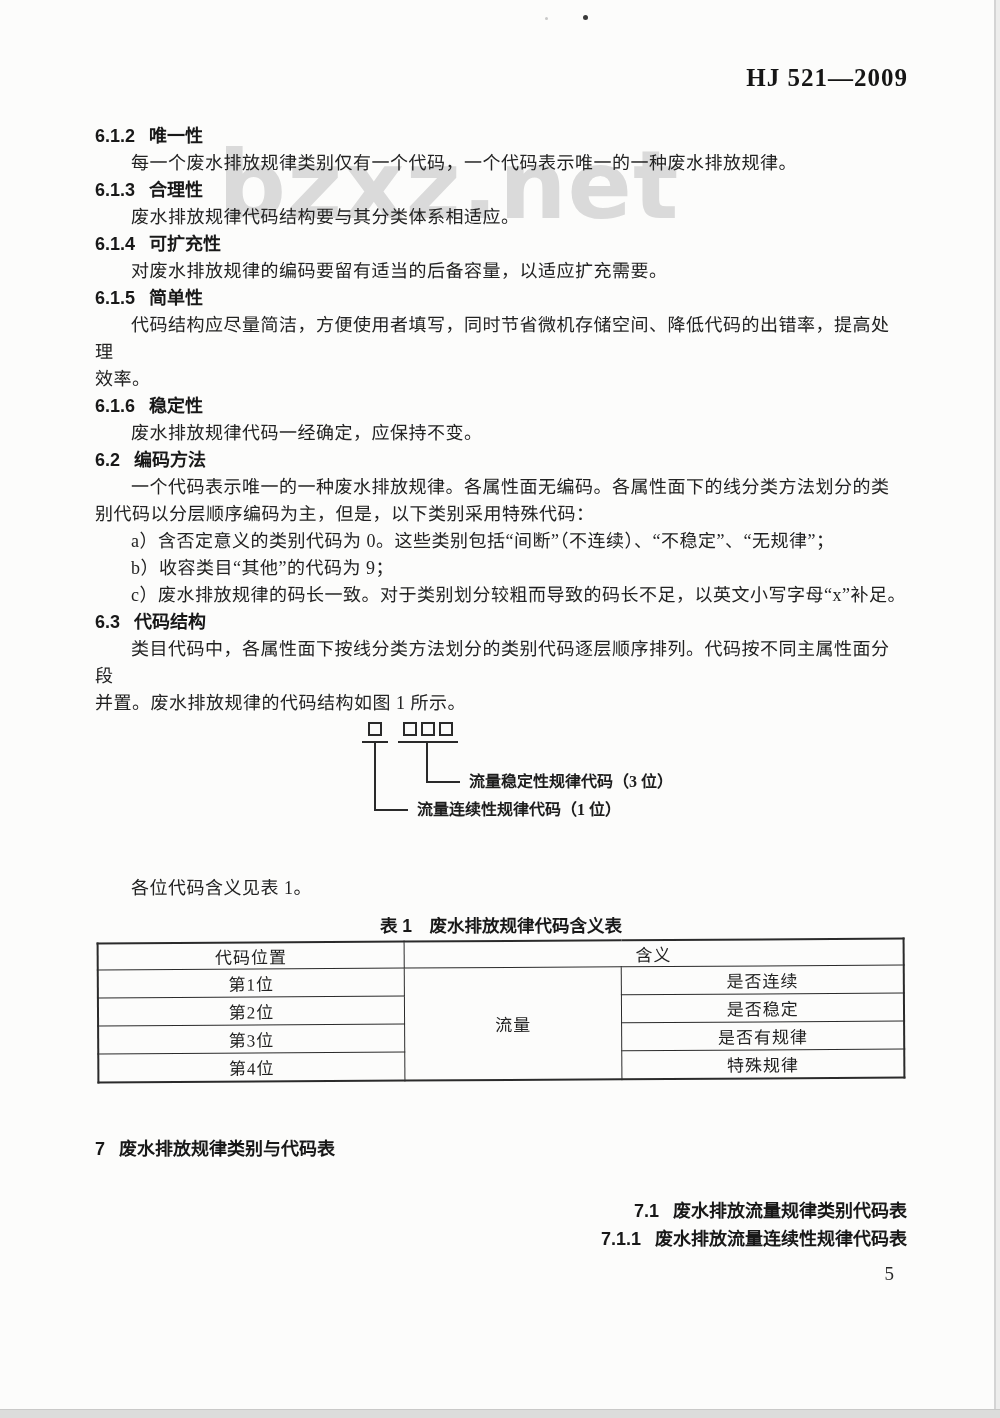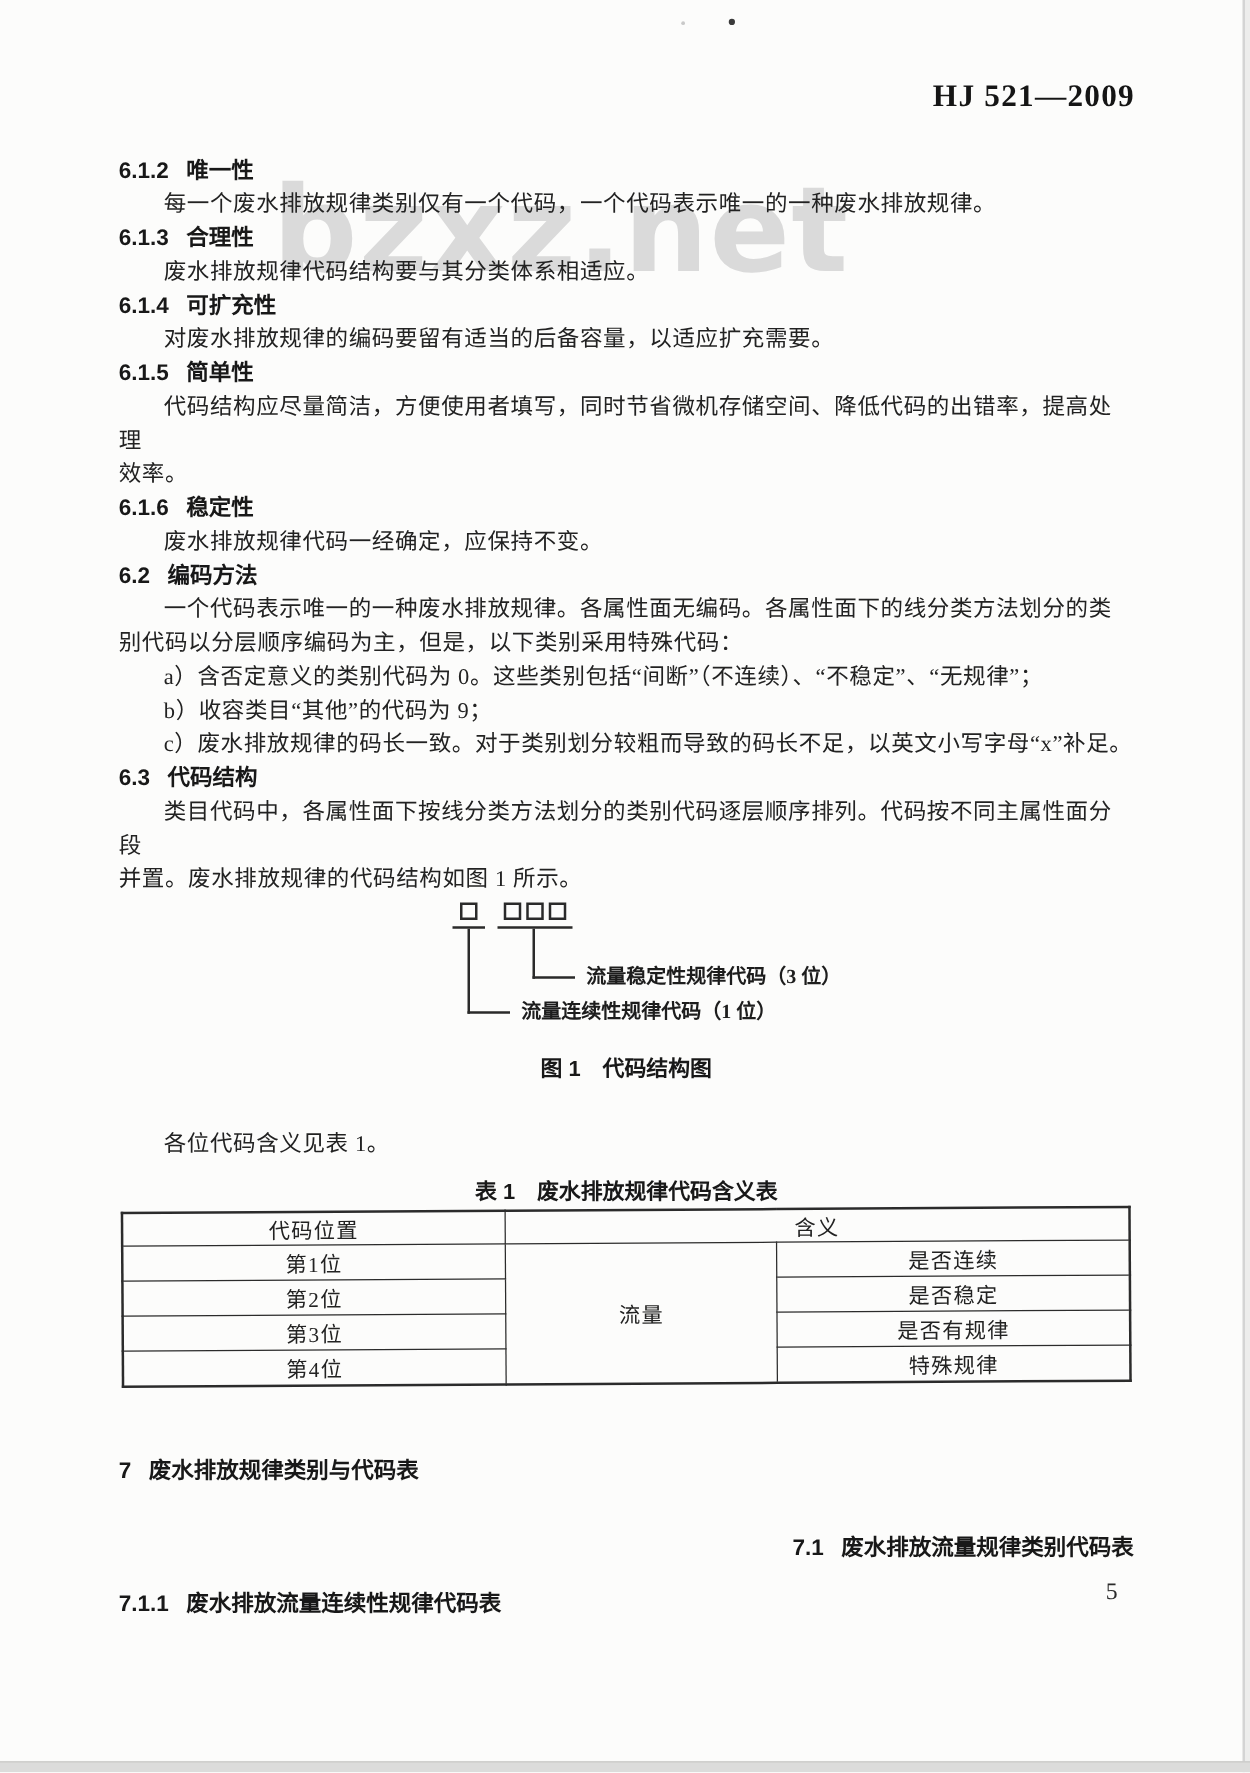--- a/index.html
+++ b/index.html
@@ -59,21 +59,21 @@
     padding:0;font-weight:normal;letter-spacing:1px;
   }
   .t1 thead th{height:25px;}
   .t1 tbody td{height:27px;}
   .col-pos{width:38%;}
   .col-mid{width:27%;}
   .col-meaning{width:35%;}
   .note{margin:7px 0 0 16px;font-size:16.5px;line-height:24px;letter-spacing:0.3px;color:#222;}
   .h-part7{margin-top:55px;}
   .h-part71{margin-top:35px;text-align:right;}
-  .h-part711{margin-top:18px;}
+  .h-part711{margin-top:1px;text-align:right;}
   .page-number{position:absolute;top:1263px;right:106px;z-index:1;font-size:19px;color:#2a2a2a;}
   
   .speck{position:absolute;border-radius:50%;z-index:3;}
   .speck-1{left:583px;top:15px;width:5px;height:5px;background:#3a3a3a;}
   .speck-2{left:545px;top:17px;width:3px;height:3px;background:#c9c9c9;}
   .edge-right-line{position:absolute;top:0;right:4px;width:2px;height:100%;background:#d4d4d4;z-index:3;}
   .edge-right-band{position:absolute;top:0;right:0;width:4px;height:100%;background:#ededec;z-index:3;}
   .edge-bottom-band{position:absolute;left:0;bottom:0;width:100%;height:8px;background:#dcdcdb;border-top:1px solid #c9c9c8;z-index:3;}
 </style>
 </head>
@@ -137,21 +137,20 @@
       <div class="uline" style="left:303px;top:24px;width:60px;"></div>
 
       <div class="vline" style="left:279px;top:26px;height:68px;"></div>
       <div class="hline" style="left:279px;top:92px;width:34px;"></div>
       <div class="fig-label" style="left:322px;top:84px;">流量连续性规律代码（1 位）</div>
 
       <div class="vline" style="left:331px;top:26px;height:40px;"></div>
       <div class="hline" style="left:331px;top:64px;width:34px;"></div>
       <div class="fig-label" style="left:374px;top:56px;">流量稳定性规律代码（3 位）</div>
     </div>
-    <p class="fig-caption">图 1　代码结构图</p>
 
     <p class="body-line indent table-intro">各位代码含义见表 1。</p>
     <p class="table-title">表 1　废水排放规律代码含义表</p>
 
     <table class="t1">
       <thead>
         <tr>
           <th class="col-pos">代码位置</th>
           <th colspan="2">含义</th>
         </tr>

